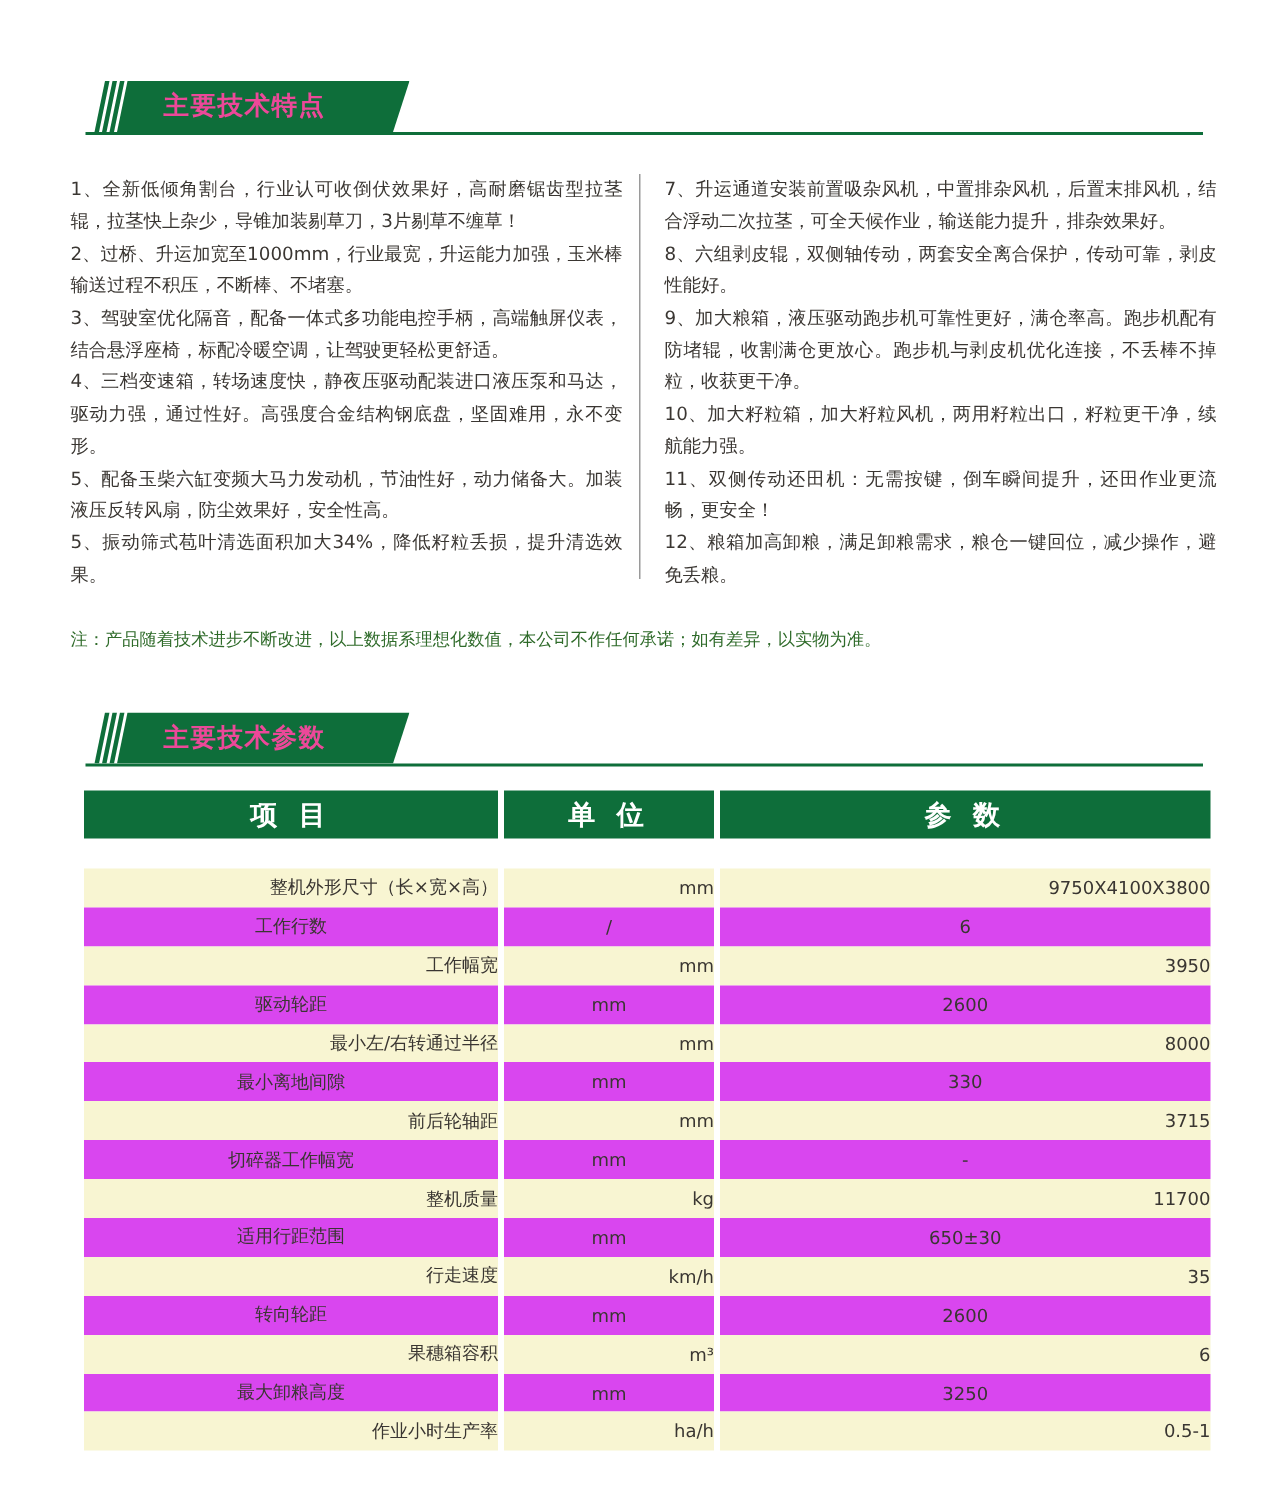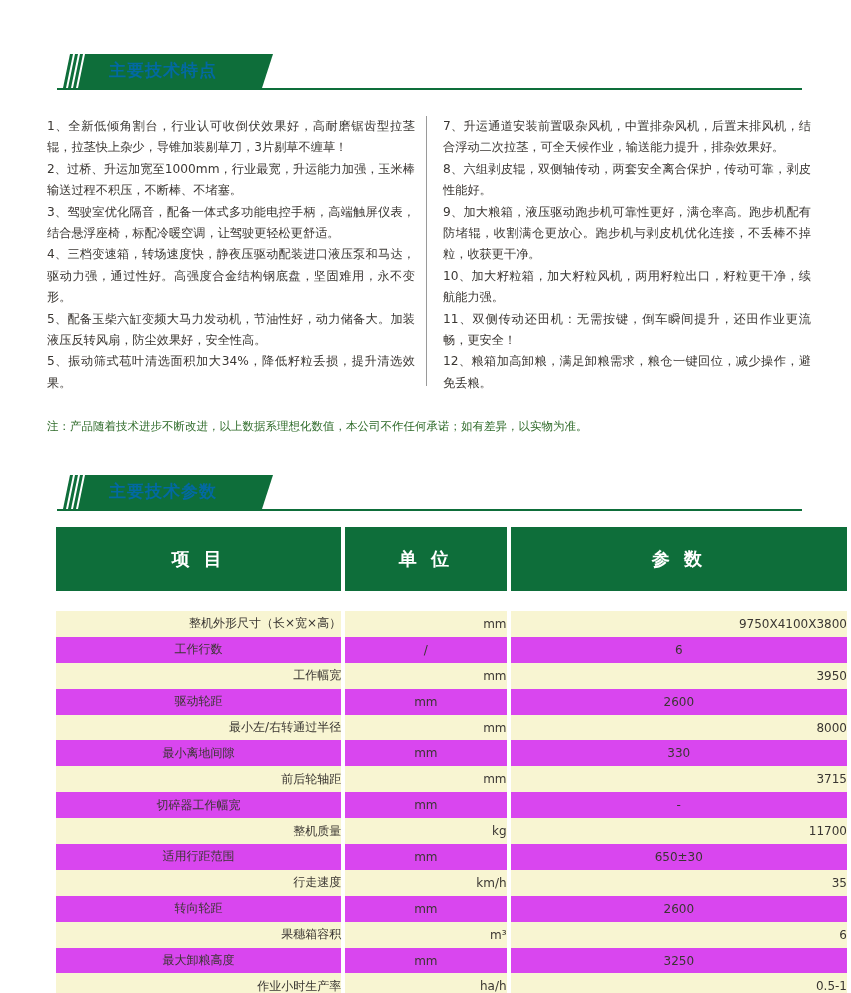--- a/index.html
+++ b/index.html
@@ -3,31 +3,31 @@
   <meta charset="utf-8">
   <style>
     html, body { margin: 0; padding: 0; background: #ffffff; }
     body { width: 851px; height: 993px; position: relative; overflow: hidden;
            font-family: "DejaVu Sans", "Liberation Sans", sans-serif; color: #3a3632; }
     .banner { position: absolute; left: 57px; width: 745px; height: 36px; }
     .banner .line { position: absolute; left: 0; right: 0; bottom: 0; height: 2px; background: #0e6e3a; }
     .banner .tab { position: absolute; left: 0; top: 0; width: 216px; height: 34px; }
     .banner .tab svg { position: absolute; left: 0; top: 0; }
     .banner .title { position: absolute; left: 52px; top: 5px; font-size: 17px; font-weight: bold;
-                     color: #0369a1; letter-spacing: 1px; }
+                     color: #ec4899; letter-spacing: 1px; }
     .features { position: absolute; top: 116px; left: 47px; width: 780px; height: 275px; }
     .col { position: absolute; top: 0; font-size: 12.2px; line-height: 21.4px; color: #3a3632; }
     .col.left { left: 0; width: 368px; }
     .col.right { left: 396px; width: 368px; }
     .col p { margin: 0; text-align: justify; }
     .divider { position: absolute; left: 379px; top: 0; width: 1px; height: 270px; background: #9a9a9a; }
     .note { position: absolute; left: 47px; top: 419px; font-size: 11.5px; color: #2f6b2a; }
     table.spec { position: absolute; left: 56px; top: 527px; border-collapse: separate; border-spacing: 4px 0; margin-left: -4px; }
     table.spec th { height: 32px; background: #0e6e3a; color: #fff; font-size: 18px; font-weight: bold;
-                    letter-spacing: 4px; padding: 16px; text-align: center; }
+                    letter-spacing: 4px; padding: 0; text-align: center; }
     table.spec td { height: 25.9px; font-size: 12px; text-align: center; padding: 0; color: #3a3632; }
     table.spec tr.spacer td { height: 20px; background: transparent; }
     table.spec tr.odd td { background: #f8f5d2; text-align: right; }
     table.spec tr.even td { background: #d946ef; }
     .c1 { width: 276px; } .c2 { width: 140px; } .c3 { width: 327px; }
   </style>
 </head>
 <body>
 
 <div class="banner" style="top:54px;">

